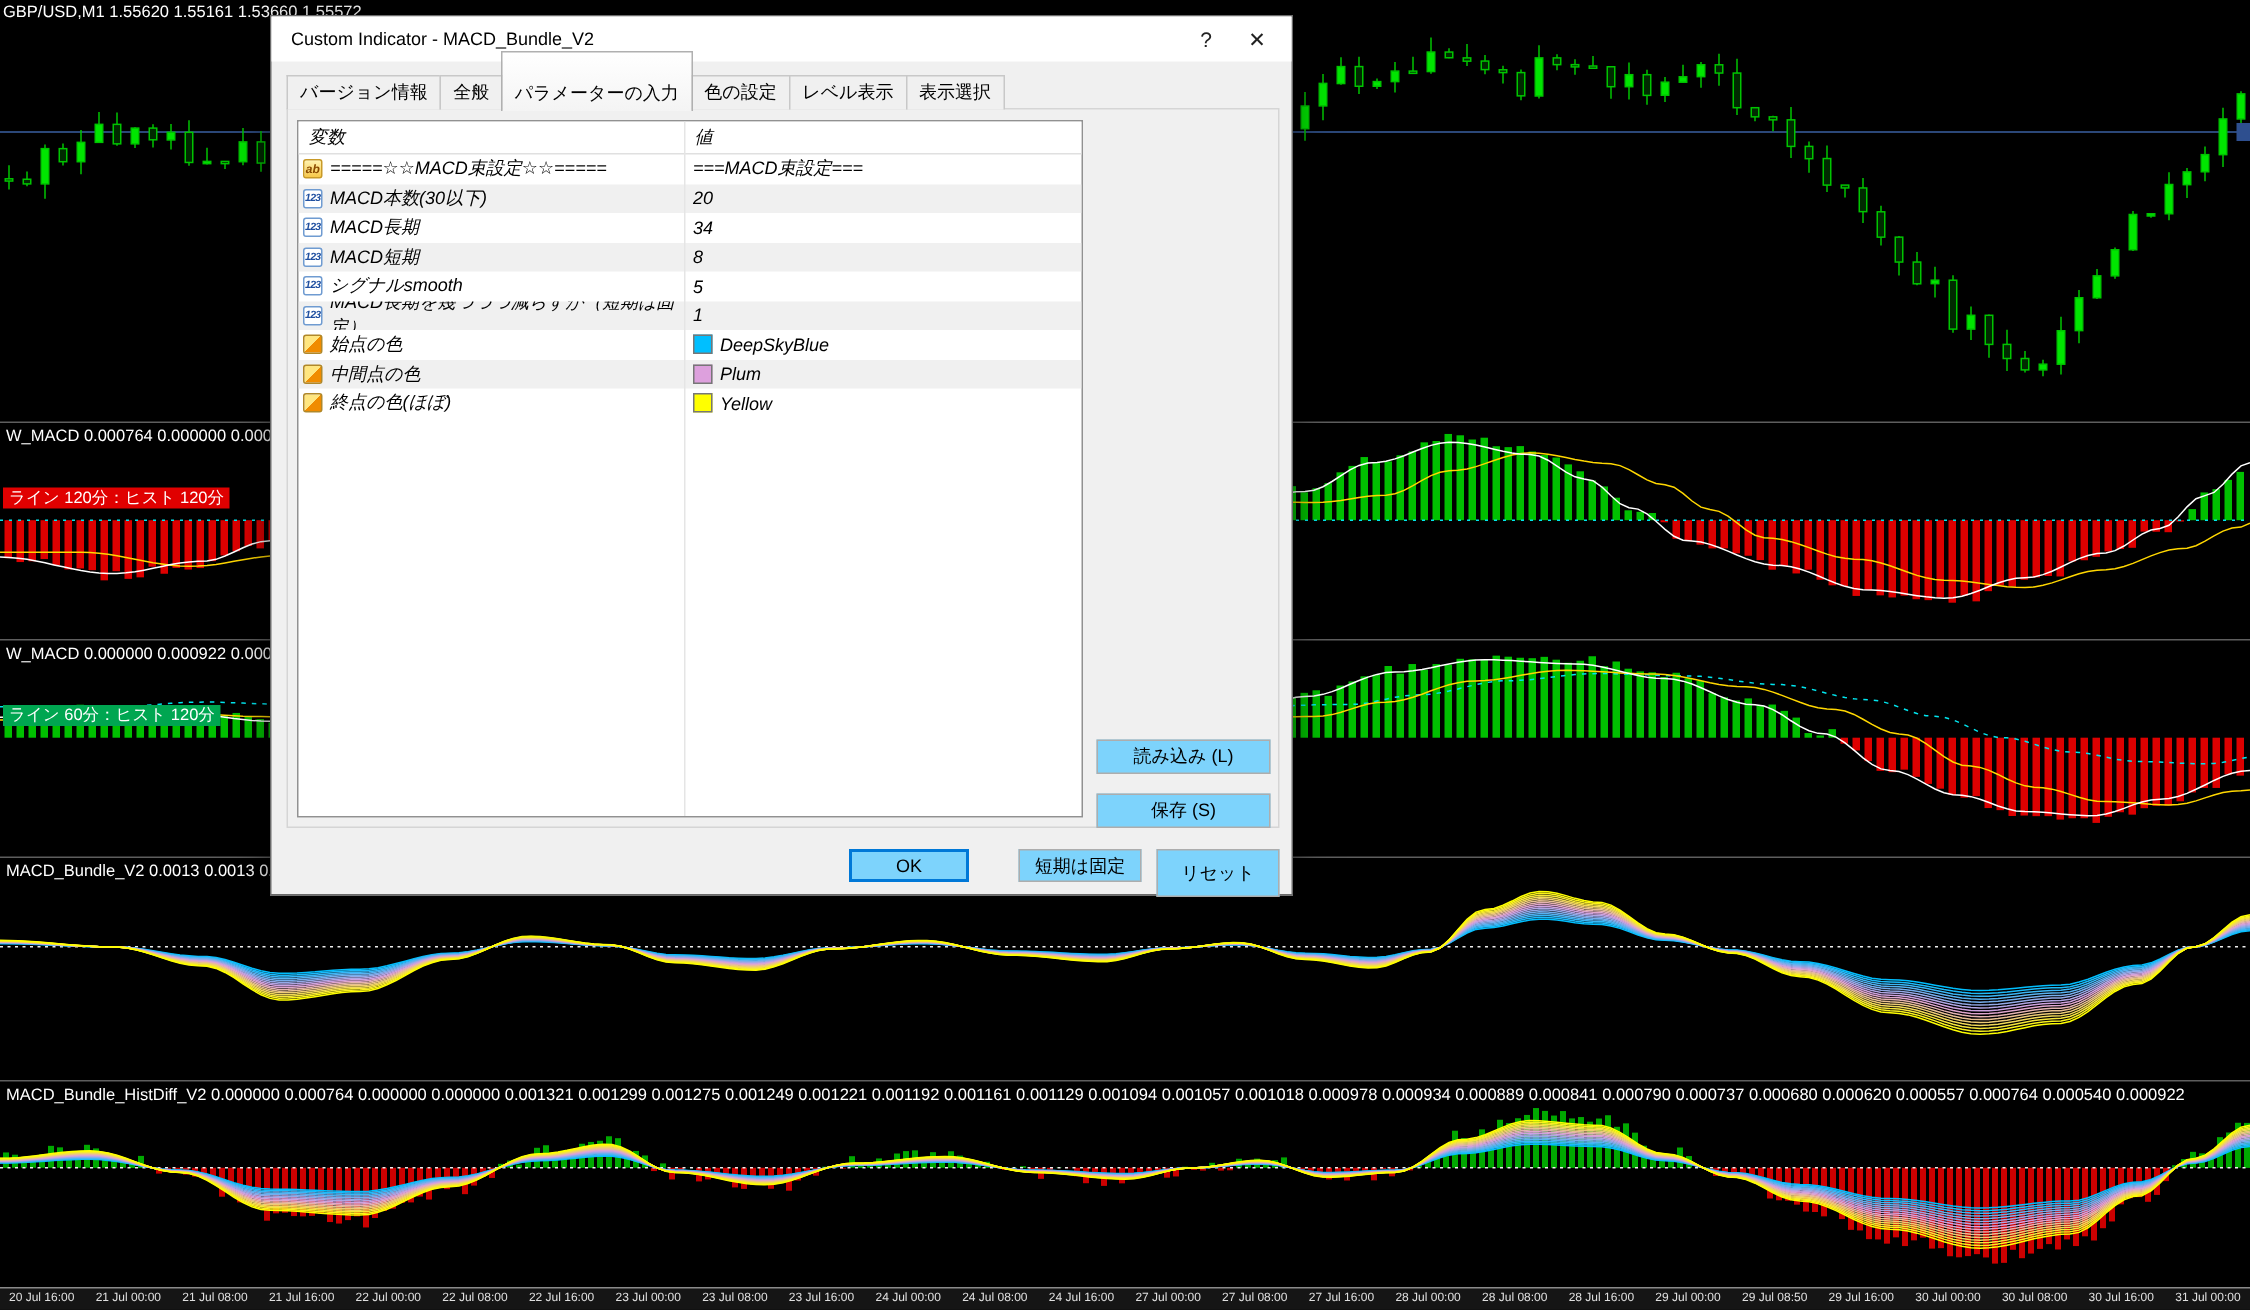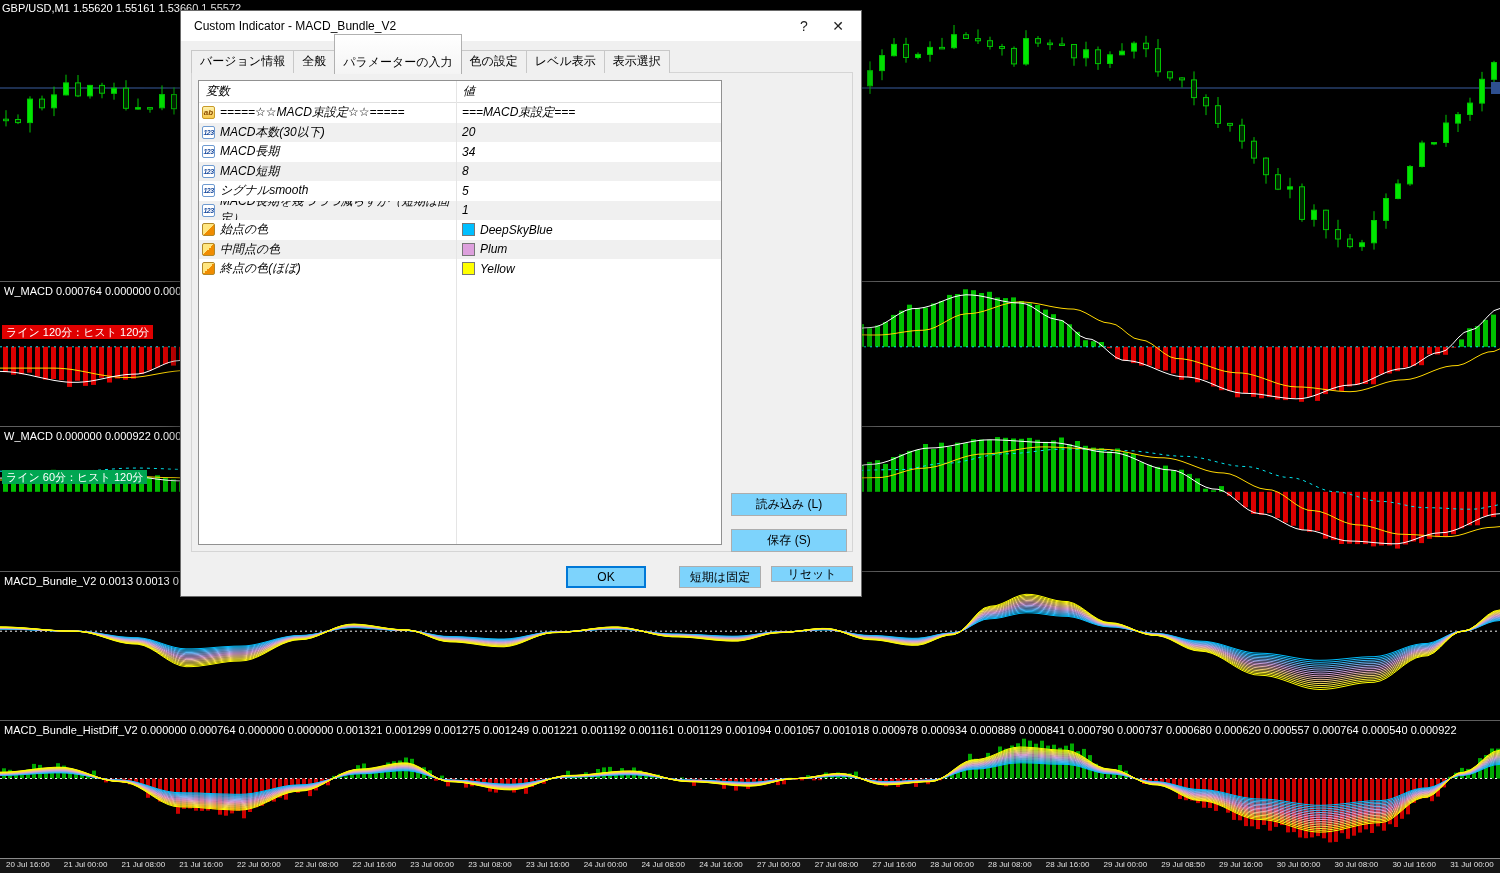--- a/index.html
+++ b/index.html
@@ -47,21 +47,21 @@
   .ic-123{background:#fff;border:1px solid #6f9bd1;color:#1f4fa0;font-size:7px;letter-spacing:-.5px;}
   .ic-col{background:linear-gradient(135deg,#ffe680 0 50%,#f08c00 50% 100%);border:1px solid #b0882a;}
   .swatch{width:13px;height:13px;flex:0 0 13px;border:1px solid #777;box-sizing:border-box;}
   .btn{position:absolute;background:#7dd3fc;border:1px solid #adadad;font-size:12px;display:flex;
        align-items:center;justify-content:center;cursor:pointer;font-family:inherit;box-sizing:border-box;}
   .btn.primary{border:2px solid #0078d7;}
   #btn-load{left:550px;top:482px;width:116px;height:23px;}
   #btn-save{left:550px;top:518px;width:116px;height:23px;}
   #btn-ok{left:385px;top:555px;width:80px;height:22px;}
   #btn-cancel{left:498px;top:555px;width:82px;height:22px;}
-  #btn-reset{left:590px;top:555px;width:82px;height:16px;}
+  #btn-reset{left:590px;top:555px;width:82px;height:32px;}
 </style>
 </head>
 <body>
 
 <div id="root">
 
   <div class="panel" id="p1" style="top:0;height:281px;">
     <svg width="1500" height="281">
         <line x1="0" y1="88" x2="1500" y2="88" stroke="#3a5fa0" stroke-width="1"></line>
         <line x1="6.0" y1="110.2" x2="6.0" y2="126.4" stroke="#00c400" stroke-width="1"></line>

